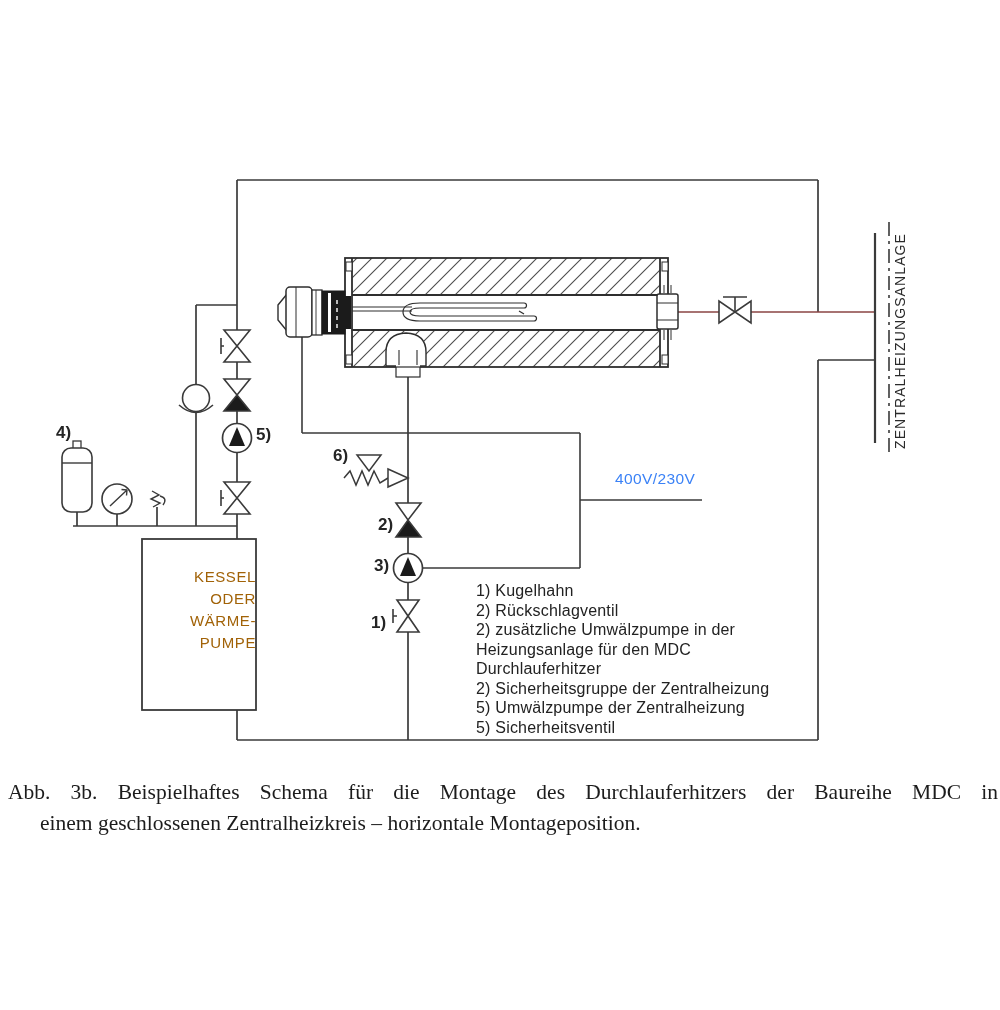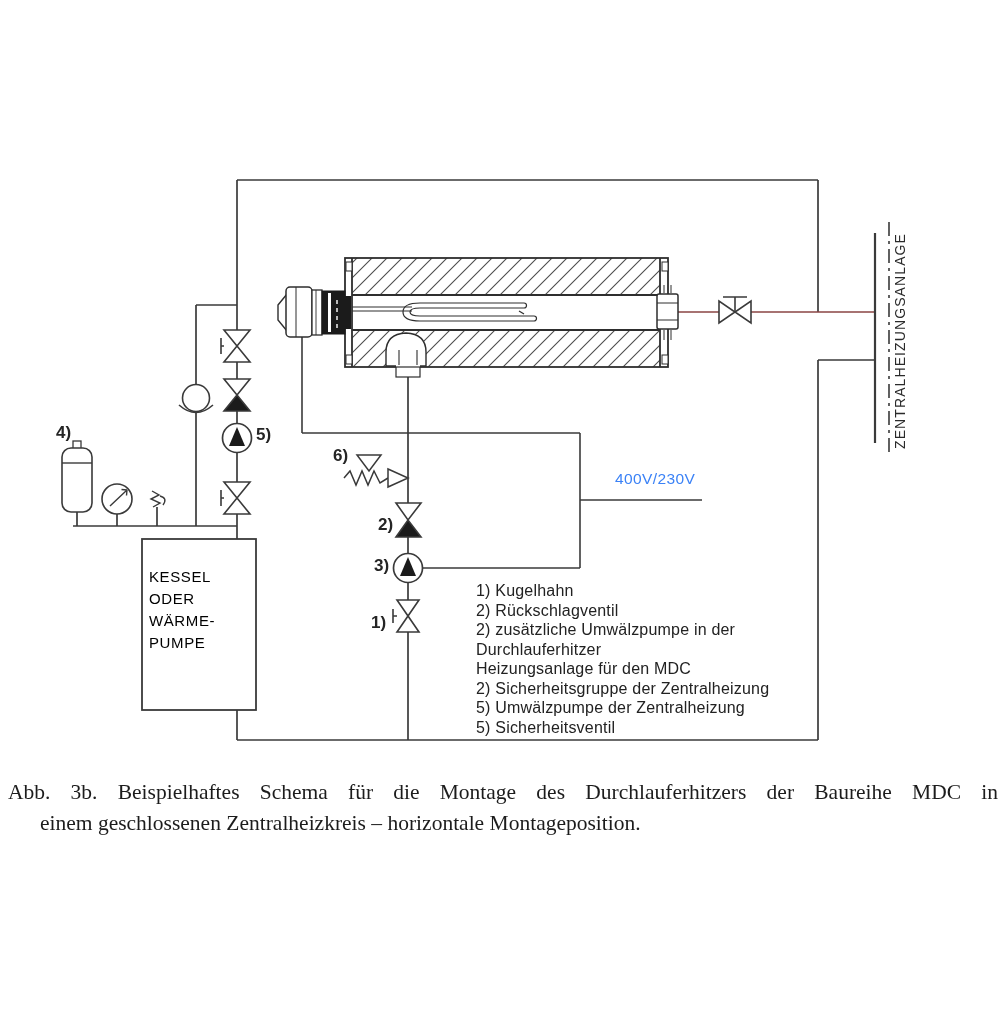--- a/index.html
+++ b/index.html
@@ -9,22 +9,22 @@
     margin:0 auto;
   }
   .diagram{position:absolute;left:0;top:0;width:1000px;height:765px;}
   .diagram svg{position:absolute;left:0;top:0;}
   .lbl{position:absolute;font-size:17px;font-weight:bold;color:#252525;white-space:nowrap;}
   .legend{
     position:absolute;left:476px;top:581px;font-size:16px;line-height:19.5px;
     color:#222;letter-spacing:0.2px;white-space:nowrap;
   }
   .kessel-text{
-    position:absolute;left:149px;top:566px;width:114px;text-align:left;
-    font-size:15px;line-height:22px;letter-spacing:0.6px;color:#000000;white-space:pre-line;
+    position:absolute;left:142px;top:566px;width:114px;text-align:right;
+    font-size:15px;line-height:22px;letter-spacing:0.6px;color:#a16207;white-space:pre-line;
   }
   .voltage{position:absolute;left:615px;top:470px;font-size:15.5px;letter-spacing:0.4px;color:#3b82f6;}
   .system-label{
     position:absolute;left:786px;top:332px;width:230px;height:18px;
     transform:rotate(-90deg);transform-origin:center center;
     text-align:center;font-size:14px;letter-spacing:1.1px;color:#2a2a2a;white-space:nowrap;
   }
   .caption{position:absolute;left:0;top:777px;width:998px;font-family:"Liberation Serif",serif;color:#1c1c1c;}
   .caption .l1{font-size:21.5px;line-height:31px;text-align:justify;text-align-last:justify;margin-left:8px;}
   .caption .l2{font-size:21.5px;line-height:31px;padding-left:40px;}
@@ -211,22 +211,22 @@
 ODER
 WÄRME-
 PUMPE</div>
 
     <div class="system-label">ZENTRALHEIZUNGSANLAGE</div>
 
     <div class="legend">
       <div>1) Kugelhahn</div>
       <div>2) Rückschlagventil</div>
       <div>2) zusätzliche Umwälzpumpe in der</div>
+      <div>Heizungsanlage für den MDC</div>
       <div>Durchlauferhitzer</div>
-      <div>Heizungsanlage für den MDC</div>
       <div>2) Sicherheitsgruppe der Zentralheizung</div>
       <div>5) Umwälzpumpe der Zentralheizung</div>
       <div>5) Sicherheitsventil</div>
     </div>
   </div>
 
   <div class="caption">
     <div class="l1">Abb. 3b. Beispielhaftes Schema für die Montage des Durchlauferhitzers der Baureihe MDC in</div>
     <div class="l2">einem geschlossenen Zentralheizkreis – horizontale Montageposition.</div>
   </div>

